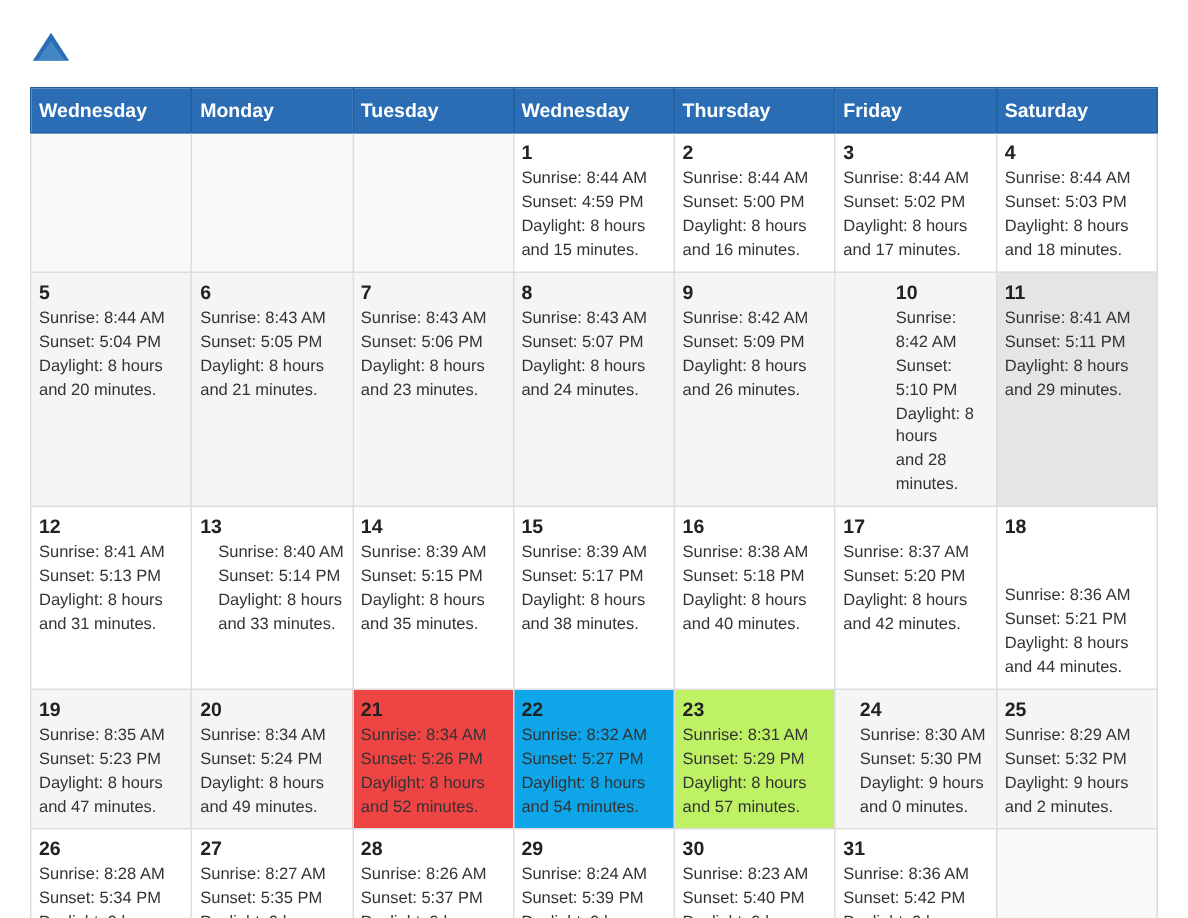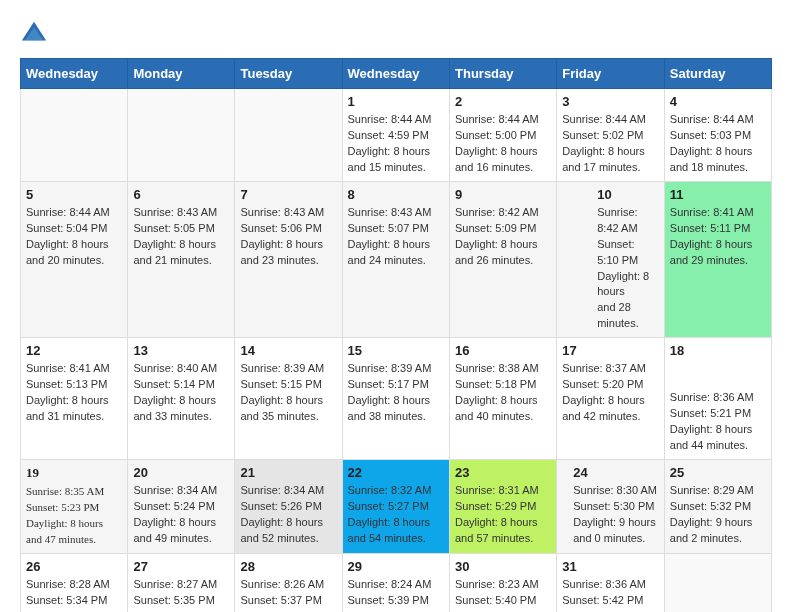--- a/index.html
+++ b/index.html
@@ -193,39 +193,39 @@
 Daylight: 8 hours
 and 26 minutes.</div>
         </td>
         <td style="background: rgb(245, 245, 245); padding-left: 40px;">
           <div class="day-number">10</div>
           <div class="day-info" style="white-space: pre-line;">Sunrise: 8:42 AM
 Sunset: 5:10 PM
 Daylight: 8 hours
 and 28 minutes.</div>
         </td>
-        <td style="background: #86efac;">
+        <td style="background: #e5e5e5;">
           <div class="day-number">11</div>
           <div class="day-info" style="white-space: pre-line;">Sunrise: 8:41 AM
 Sunset: 5:11 PM
 Daylight: 8 hours
 and 29 minutes.</div>
         </td>
       </tr>
       <tr>
         <td>
           <div class="day-number">12</div>
           <div class="day-info" style="white-space: pre-line;">Sunrise: 8:41 AM
 Sunset: 5:13 PM
 Daylight: 8 hours
 and 31 minutes.</div>
         </td>
         <td>
           <div class="day-number">13</div>
-          <div class="day-info" style="white-space: pre-line;">Sunrise: 8:40 AM
+          <div class="day-info" style="white-space: pre-line; margin-left: 12px;">Sunrise: 8:40 AM
 Sunset: 5:14 PM
 Daylight: 8 hours
 and 33 minutes.</div>
         </td>
         <td>
           <div class="day-number">14</div>
           <div class="day-info" style="white-space: pre-line;">Sunrise: 8:39 AM
 Sunset: 5:15 PM
 Daylight: 8 hours
 and 35 minutes.</div>
@@ -253,35 +253,35 @@
         </td>
         <td>
           <div class="day-number">18</div>
           <div class="day-info" style="white-space: pre-line; margin-top: 32px;">Sunrise: 8:36 AM
 Sunset: 5:21 PM
 Daylight: 8 hours
 and 44 minutes.</div>
         </td>
       </tr>
       <tr>
-        <td style="background: rgb(245, 245, 245); font-family: Liberation Serif, serif;">
+        <td style="background: rgb(245, 245, 245);">
           <div class="day-number">19</div>
           <div class="day-info" style="white-space: pre-line;">Sunrise: 8:35 AM
 Sunset: 5:23 PM
 Daylight: 8 hours
 and 47 minutes.</div>
         </td>
         <td style="background: rgb(245, 245, 245);">
           <div class="day-number">20</div>
           <div class="day-info" style="white-space: pre-line;">Sunrise: 8:34 AM
 Sunset: 5:24 PM
 Daylight: 8 hours
 and 49 minutes.</div>
         </td>
-        <td style="background: #e5e5e5;">
+        <td style="background: #ef4444;">
           <div class="day-number">21</div>
           <div class="day-info" style="white-space: pre-line;">Sunrise: 8:34 AM
 Sunset: 5:26 PM
 Daylight: 8 hours
 and 52 minutes.</div>
         </td>
         <td style="background: #0ea5e9;">
           <div class="day-number">22</div>
           <div class="day-info" style="white-space: pre-line;">Sunrise: 8:32 AM
 Sunset: 5:27 PM

